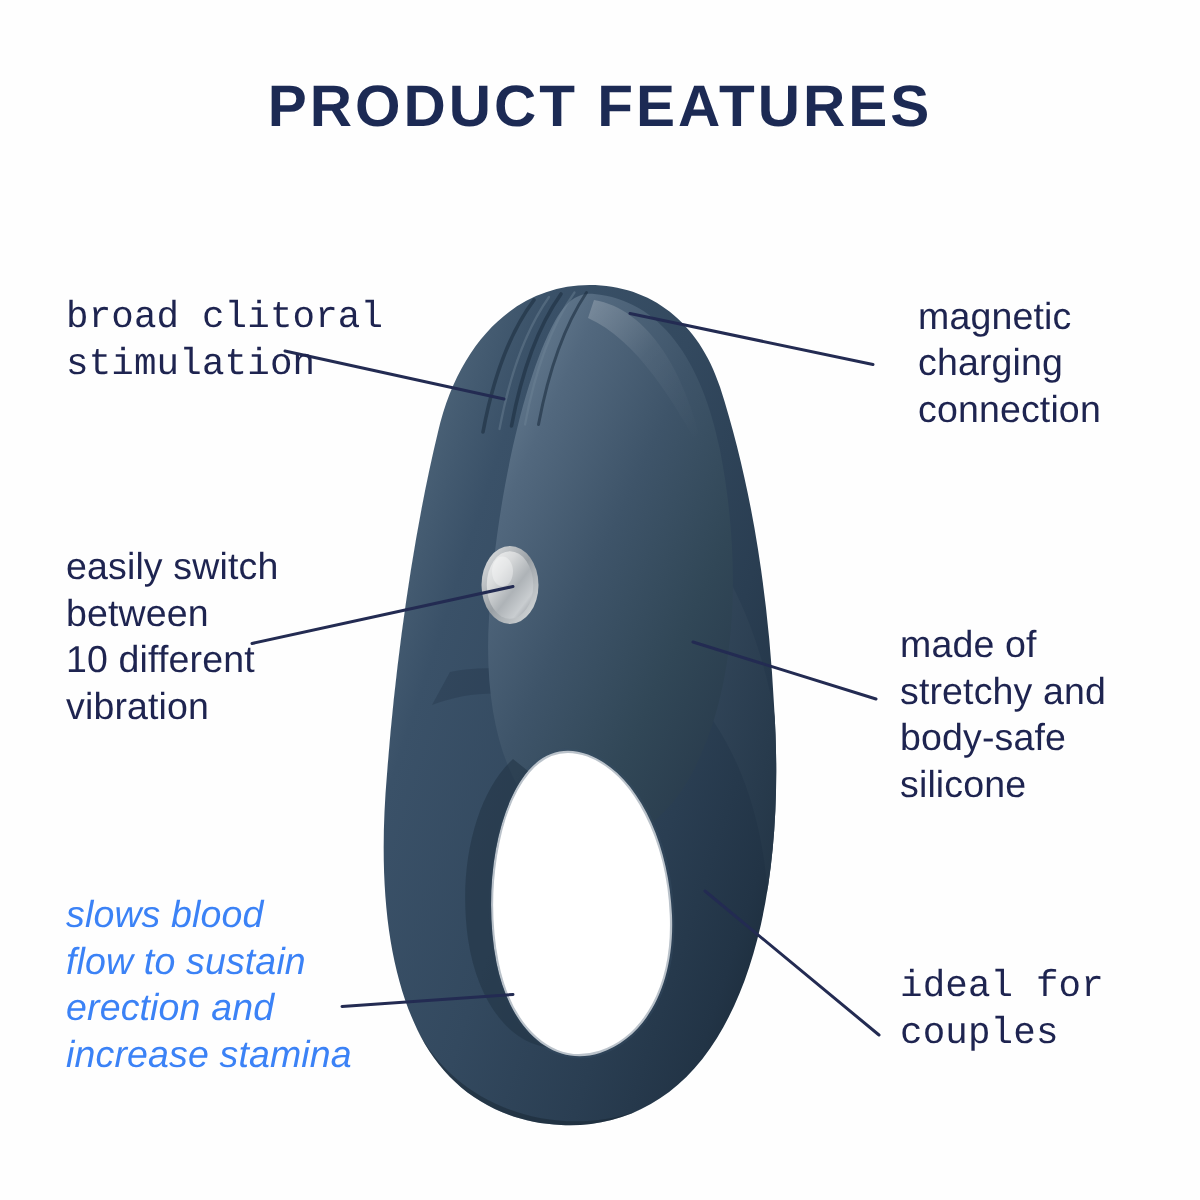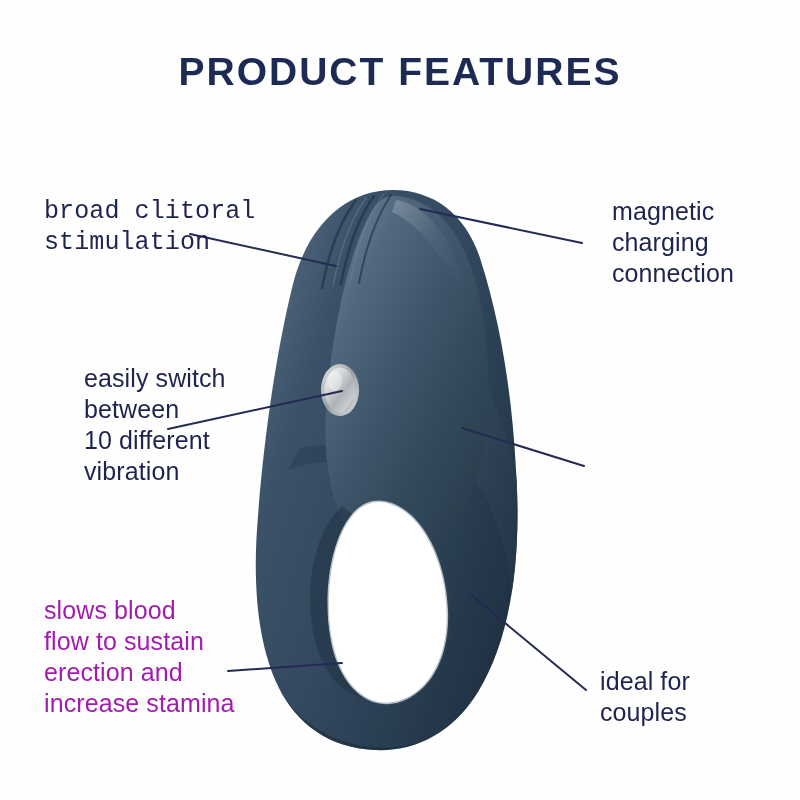--- a/index.html
+++ b/index.html
@@ -46,21 +46,21 @@
     letter-spacing: 0.1px;
   }
   .feature-label.left  { text-align: left; }
   .feature-label.right { text-align: left; }
 
   #label-0 { left: 44px;  top: 196px; width: 240px; font-family: Liberation Mono, monospace; }
   #label-1 { left: 44px;  top: 363px; width: 250px; }
   #label-2 { left: 44px;  top: 595px; width: 260px; }
   #label-3 { left: 600px; top: 196px; width: 200px; margin-left: 12px; }
   #label-4 { left: 600px; top: 415px; width: 200px; }
-  #label-5 { left: 600px; top: 666px; width: 200px; }
+  #label-5 { left: 600px; top: 642px; width: 200px; font-family: Liberation Mono, monospace; }
 
   
   #art {
     position: absolute;
     left: 0;
     top: 0;
     width: 800px;
     height: 800px;
   }
 </style>
@@ -232,31 +232,35 @@
         <line x1="228" y1="671" x2="342" y2="663" stroke="#232b52" stroke-width="2" stroke-linecap="round"></line>
         <line x1="582" y1="243" x2="420" y2="209" stroke="#232b52" stroke-width="2" stroke-linecap="round"></line>
         <line x1="584" y1="466" x2="462" y2="428" stroke="#232b52" stroke-width="2" stroke-linecap="round"></line>
         <line x1="586" y1="690" x2="470" y2="594" stroke="#232b52" stroke-width="2" stroke-linecap="round"></line>
       </g>
   </svg>
 
   <div class="feature-label left" id="label-0" style="color: rgb(30, 36, 80);">broad clitoral
 stimulation</div>
 
-  <div class="feature-label left" id="label-1" style="color: rgb(30, 36, 80); margin-left: 40px;">easily switch
+  <div class="feature-label left" id="label-1" style="color: rgb(30, 36, 80);">easily switch
 between
 10 different
 vibration</div>
 
-  <div class="feature-label left" id="label-2" style="color: #a21caf;">slows blood
+  <div class="feature-label left" id="label-2" style="color: #3b82f6; font-style: italic;">slows blood
 flow to sustain
 erection and
 increase stamina</div>
 
   <div class="feature-label right" id="label-3" style="color: rgb(30, 36, 80);">magnetic
 charging
 connection</div>
 
+  <div class="feature-label right" id="label-4" style="color: rgb(30, 36, 80);">made of
+stretchy and
+body-safe
+silicone</div>
 
   <div class="feature-label right" id="label-5" style="color: rgb(30, 36, 80);">ideal for
 couples</div>
 
 </div>
 
 </body></html>

